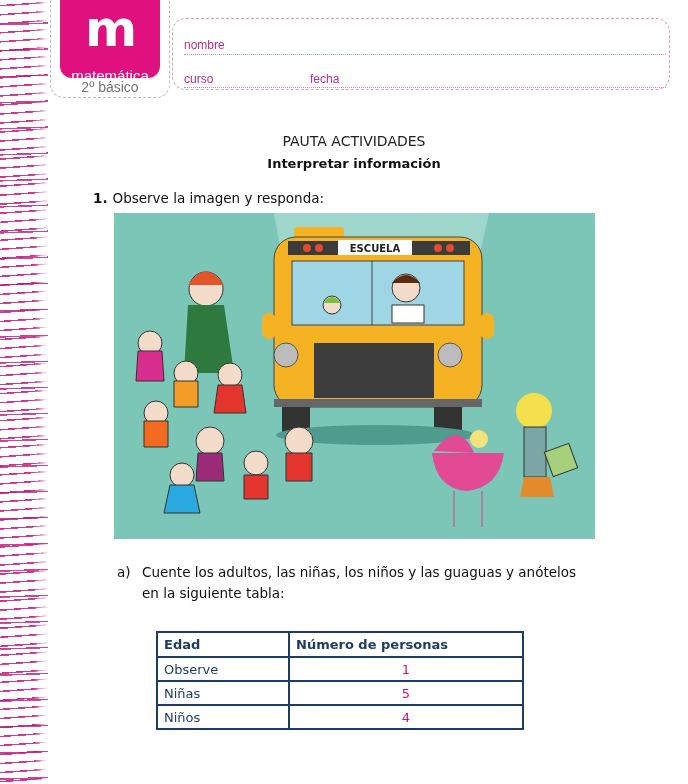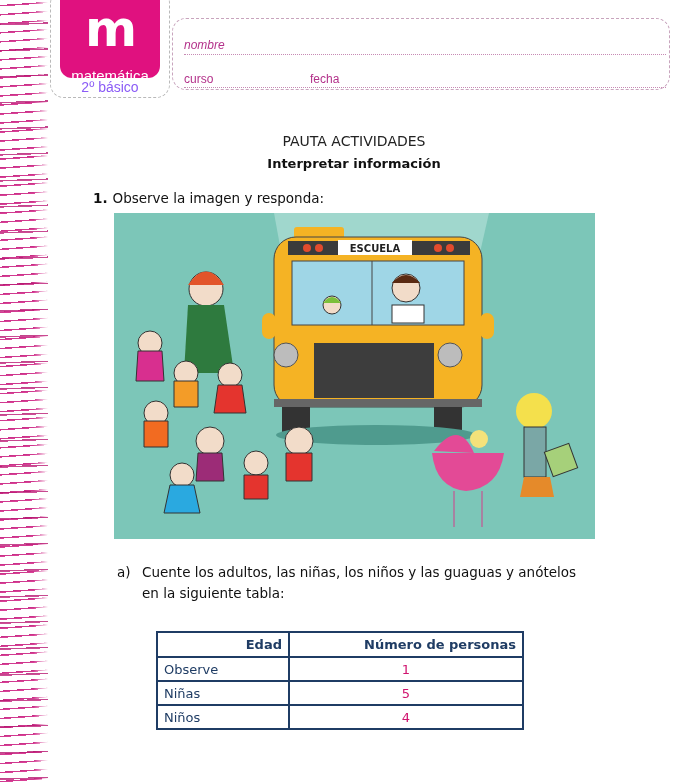--- a/index.html
+++ b/index.html
@@ -33,21 +33,21 @@
     background:#e0117f; border-radius:0 0 12px 12px;
     color:#fff; text-align:center;
   }
   .logo .m {
     font-family:"DejaVu Sans", sans-serif; font-weight:bold;
     font-size:50px; line-height:50px; margin-top:4px; letter-spacing:-2px;
   }
   .logo .sub { font-size:15px; line-height:16px; margin-top:14px; }
   .grade {
     position:absolute; left:60px; top:78px; width:100px; text-align:center;
-    color:#8b5cf6; font-size:14px; line-height:18px;
+    color:#737373; font-size:14px; line-height:18px;
   }
   .name-box {
     position:absolute; left:172px; top:18px; width:496px; height:70px;
     border:1px dashed #c8a4bd; border-radius:14px;
   }
   .field { position:absolute; color:#b3318a; font-size:12px; }
   .line { position:absolute; border-bottom:1px dotted #c78ab4; }
   
   .title {
     position:absolute; left:0; width:708px; top:133px; text-align:center;
@@ -71,39 +71,39 @@
   }
   .qa .lbl { position:absolute; left:0; top:0; }
   .qa .txt { margin-left:25px; display:block; }
   table.data {
     position:absolute; left:156px; top:631px; width:368px;
     border-collapse:collapse; font-family:"DejaVu Sans", sans-serif; font-size:13px;
   }
   table.data td, table.data th {
     border:2px solid #1f3c64; height:22px; padding:0 6px;
   }
-  table.data th { font-weight:bold; color:#1f3c64; text-align:right; height:23px; }
+  table.data th { font-weight:bold; color:#1f3c64; text-align:left; height:23px; }
   table.data td.cat { color:#1f3c64; width:118px; }
   table.data td.val { color:#d0136e; text-align:center; }
 </style>
 </head>
 <body>
 
 <div class="spiral"></div>
 <div class="spiral-long"></div>
 
 <div class="logo-frame"></div>
 <div class="logo">
   <div class="m">m</div>
   <div class="sub">matemática</div>
 </div>
 <div class="grade">2º básico</div>
 
 <div class="name-box"></div>
-<div class="field" style="left:184px;top:38px;font-style:italic;">nombre</div>
+<div class="field" style="left:184px;top:38px;">nombre</div>
 <div class="line" style="left:184px;top:54px;width:482px;"></div>
 <div class="field" style="left:184px;top:72px;">curso</div>
 <div class="field" style="left:310px;top:72px;">fecha</div>
 <div class="line" style="left:184px;top:87px;width:482px;"></div>
 
 <div class="title">PAUTA ACTIVIDADES</div>
 <div class="subtitle">Interpretar información</div>
 
 <div class="q1">
   <b>1.</b><span>Observe la imagen y responda:</span>

